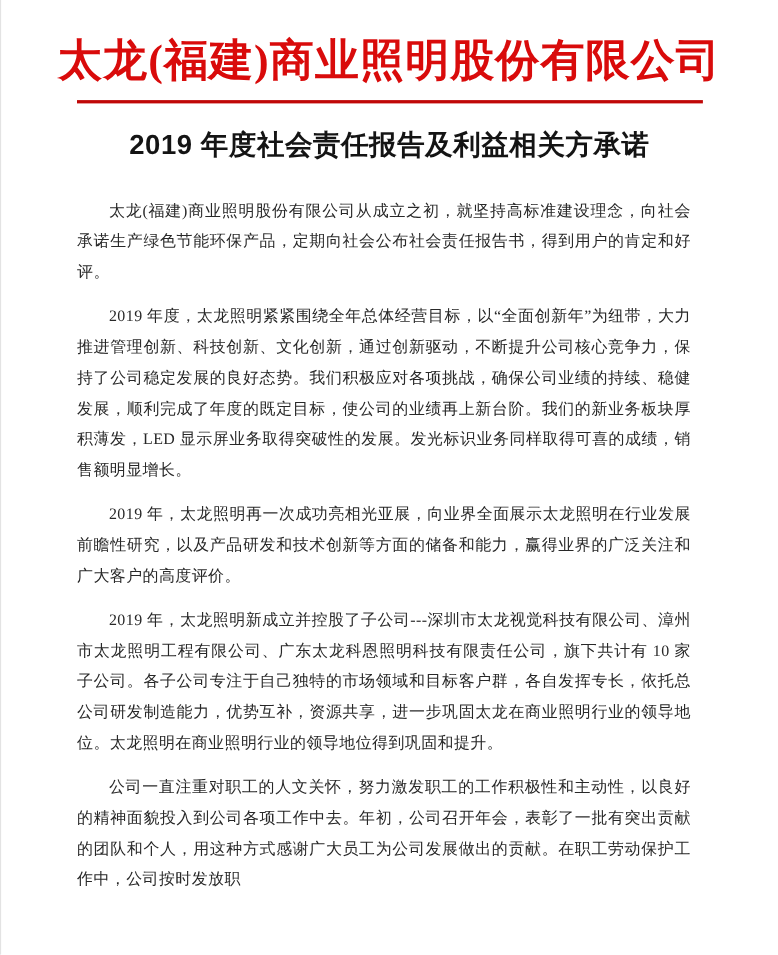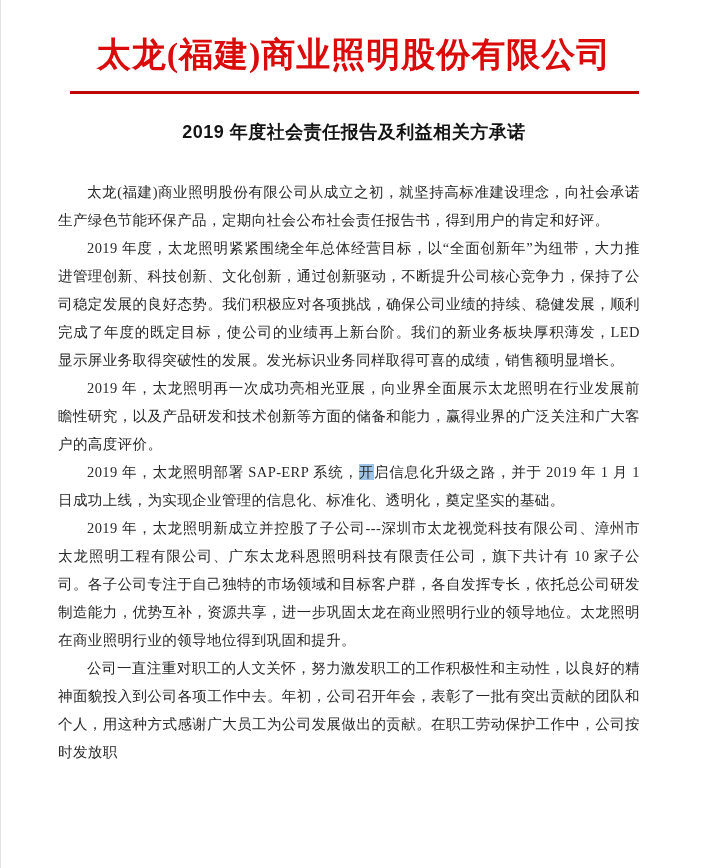--- a/index.html
+++ b/index.html
@@ -19,55 +19,55 @@
     height: 868px;
     background: #ffffff;
     border-left: 1px solid #e3e3e3;
     box-sizing: border-box;
   }
   .company-title {
     margin: 0;
     padding-top: 36px;
     text-align: center;
     font-family: "Liberation Serif", "DejaVu Serif", serif;
-    font-size: 34px;
+    font-size: 40px;
     line-height: 38px;
     font-weight: bold;
     color: #d90b0b;
     letter-spacing: 1px;
     white-space: nowrap;
   }
   .red-rule {
     border: none;
     margin: 17px auto 0 auto;
     width: 569px;
     height: 3px;
     background: #c00707;
   }
   .report-title {
     margin: 25px 0 16px 0;
     text-align: center;
     font-family: "Liberation Sans", "DejaVu Sans", sans-serif;
-    font-size: 18px;
+    font-size: 25px;
     line-height: 26px;
     font-weight: bold;
     color: #141414;
     letter-spacing: 0.5px;
     white-space: nowrap;
   }
   .doc-body {
     margin: 33px 67px 0 57px;
     font-size: 14.5px;
     line-height: 28px;
     color: #282828;
     text-align: justify;
     letter-spacing: 0.4px;
   }
   .doc-body p {
-    margin: 0;
+    margin: 12px;
     padding: 0;
     text-indent: 2em;
   }
   .hl {
     background: #9dc3e6;
   }
 </style>
 </head>
 <body>
 
@@ -81,21 +81,20 @@
 
   <div class="doc-body">
 
     <p>太龙(福建)商业照明股份有限公司从成立之初，就坚持高标准建设理念，向社会承诺生产绿色节能环保产品，定期向社会公布社会责任报告书，得到用户的肯定和好评。</p>
 
     <p>2019 年度，太龙照明紧紧围绕全年总体经营目标，以“全面创新年”为纽带，大力推进管理创新、科技创新、文化创新，通过创新驱动，不断提升公司核心竞争力，保持了公司稳定发展的良好态势。我们积极应对各项挑战，确保公司业绩的持续、稳健发展，顺利完成了年度的既定目标，使公司的业绩再上新台阶。我们的新业务板块厚积薄发，LED 显示屏业务取得突破性的发展。发光标识业务同样取得可喜的成绩，销售额明显增长。</p>
 
 
     <p>2019 年，太龙照明再一次成功亮相光亚展，向业界全面展示太龙照明在行业发展前瞻性研究，以及产品研发和技术创新等方面的储备和能力，赢得业界的广泛关注和广大客户的高度评价。</p>
 
-    <p><span>2019 年，太龙照明部署 SAP-ERP 系统，</span><span class="hl">开</span><span>启信息化升级之路，并于 2019 年 1 月 1 日成功上线，为实现企业管理的信息化、标准化、透明化，奠定坚实的基础。</span></p>
 
     <p>2019 年，太龙照明新成立并控股了子公司---深圳市太龙视觉科技有限公司、漳州市太龙照明工程有限公司、广东太龙科恩照明科技有限责任公司，旗下共计有 10 家子公司。各子公司专注于自己独特的市场领域和目标客户群，各自发挥专长，依托总公司研发制造能力，优势互补，资源共享，进一步巩固太龙在商业照明行业的领导地位。太龙照明在商业照明行业的领导地位得到巩固和提升。</p>
 
 
     <p>公司一直注重对职工的人文关怀，努力激发职工的工作积极性和主动性，以良好的精神面貌投入到公司各项工作中去。年初，公司召开年会，表彰了一批有突出贡献的团队和个人，用这种方式感谢广大员工为公司发展做出的贡献。在职工劳动保护工作中，公司按时发放职</p>
 
   </div>
 </div>
 
 </body></html>

